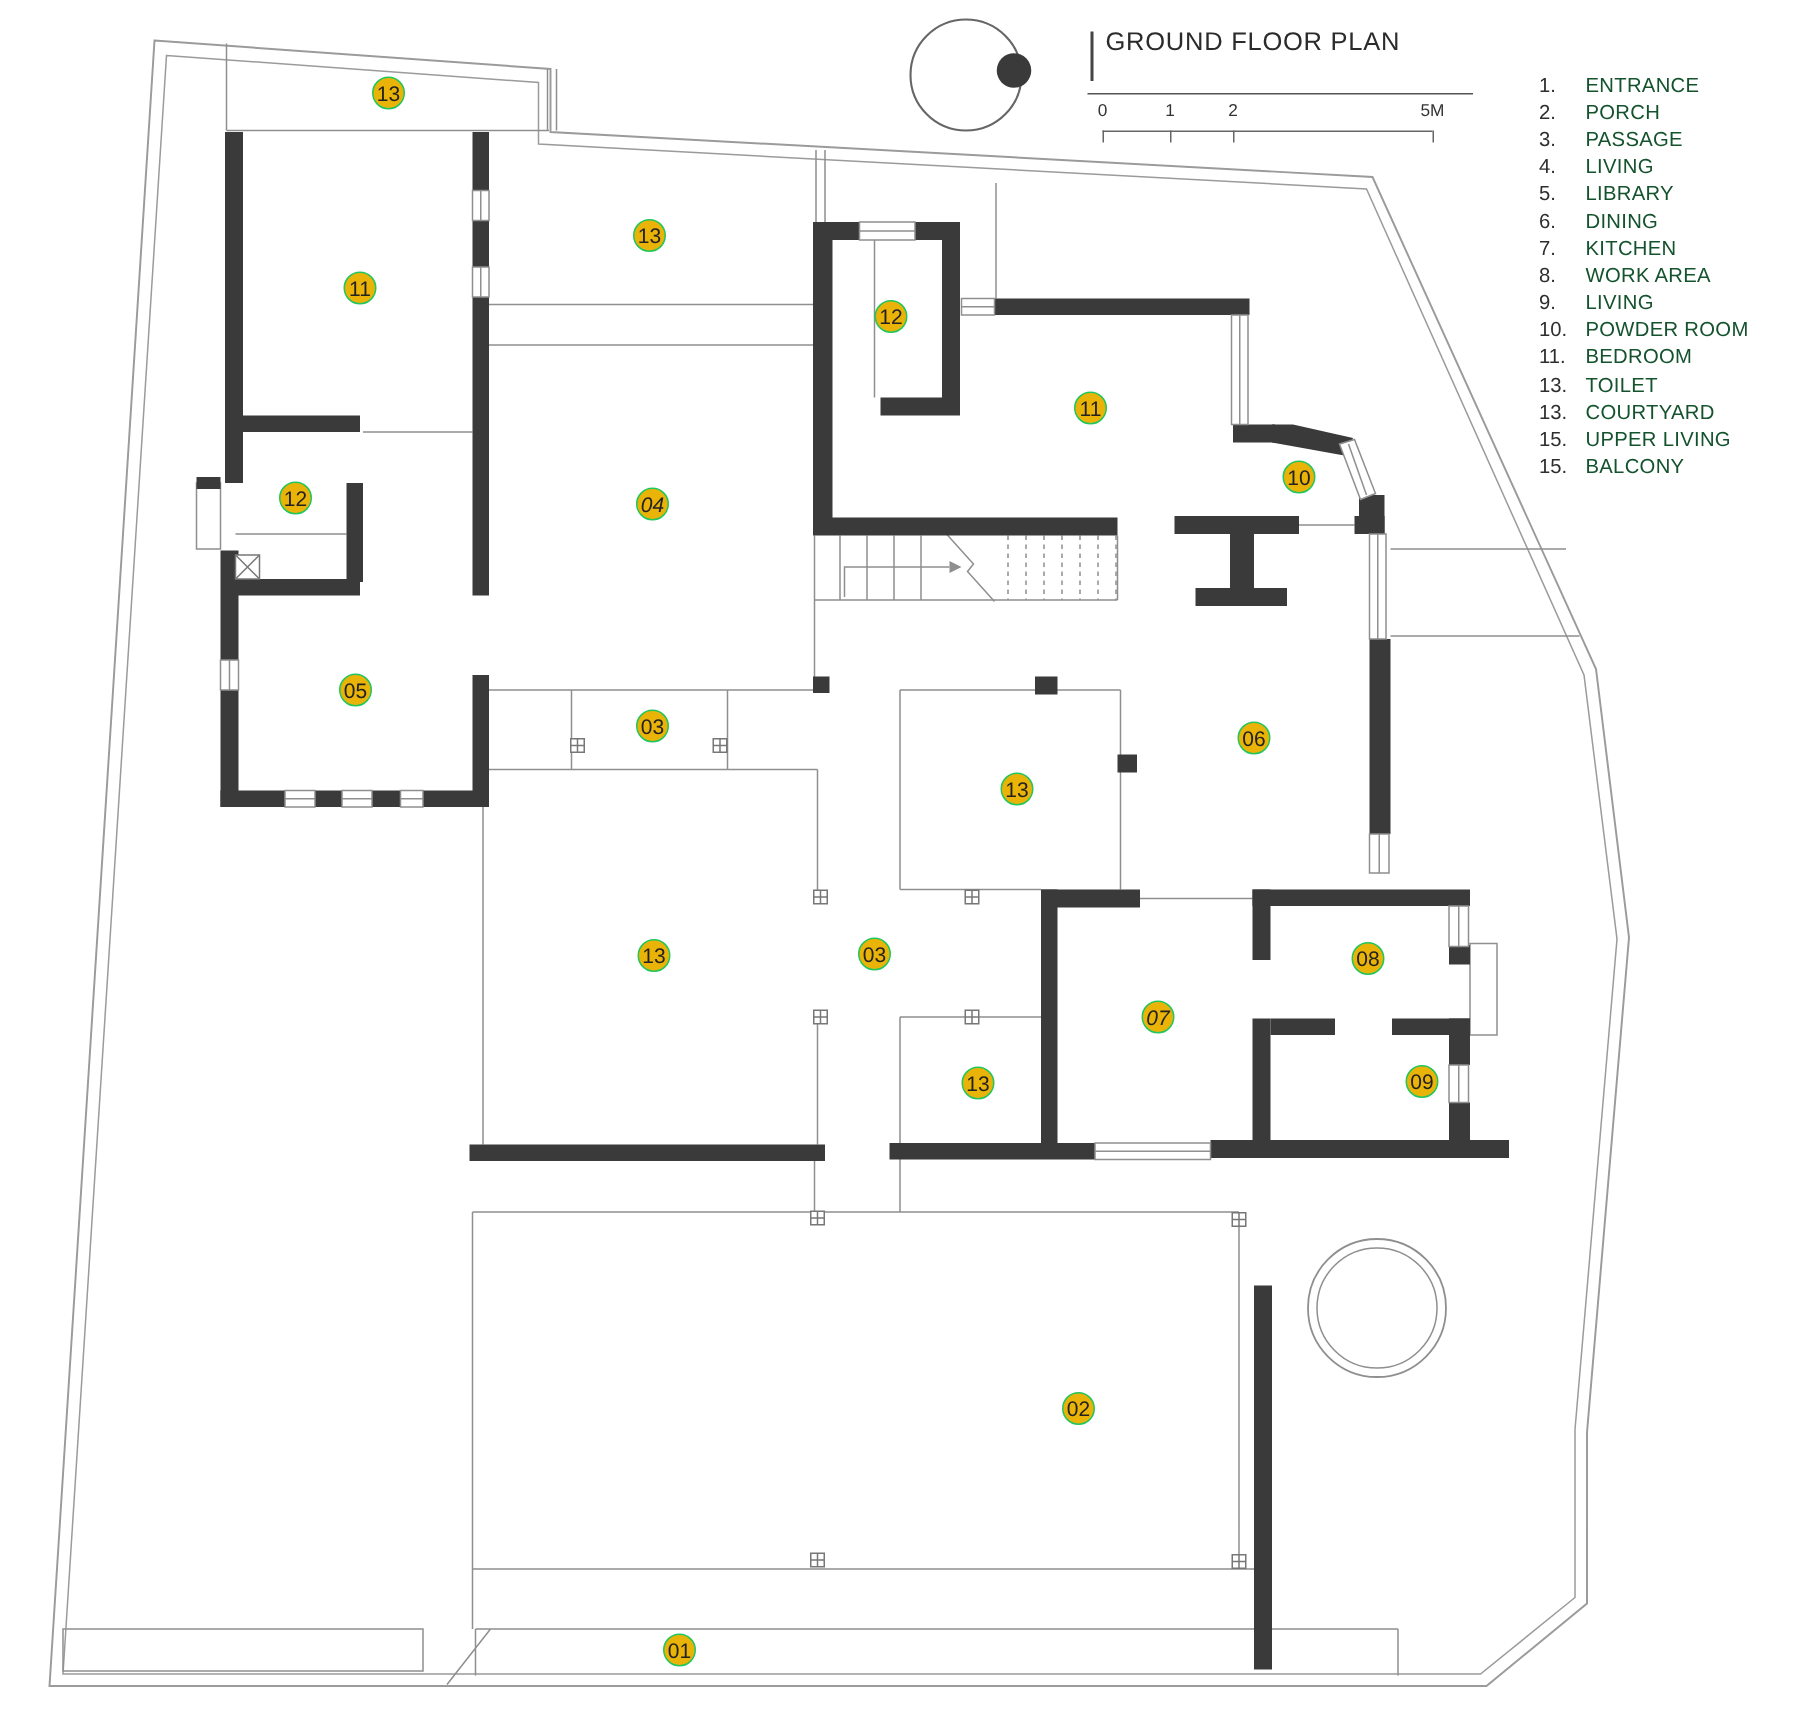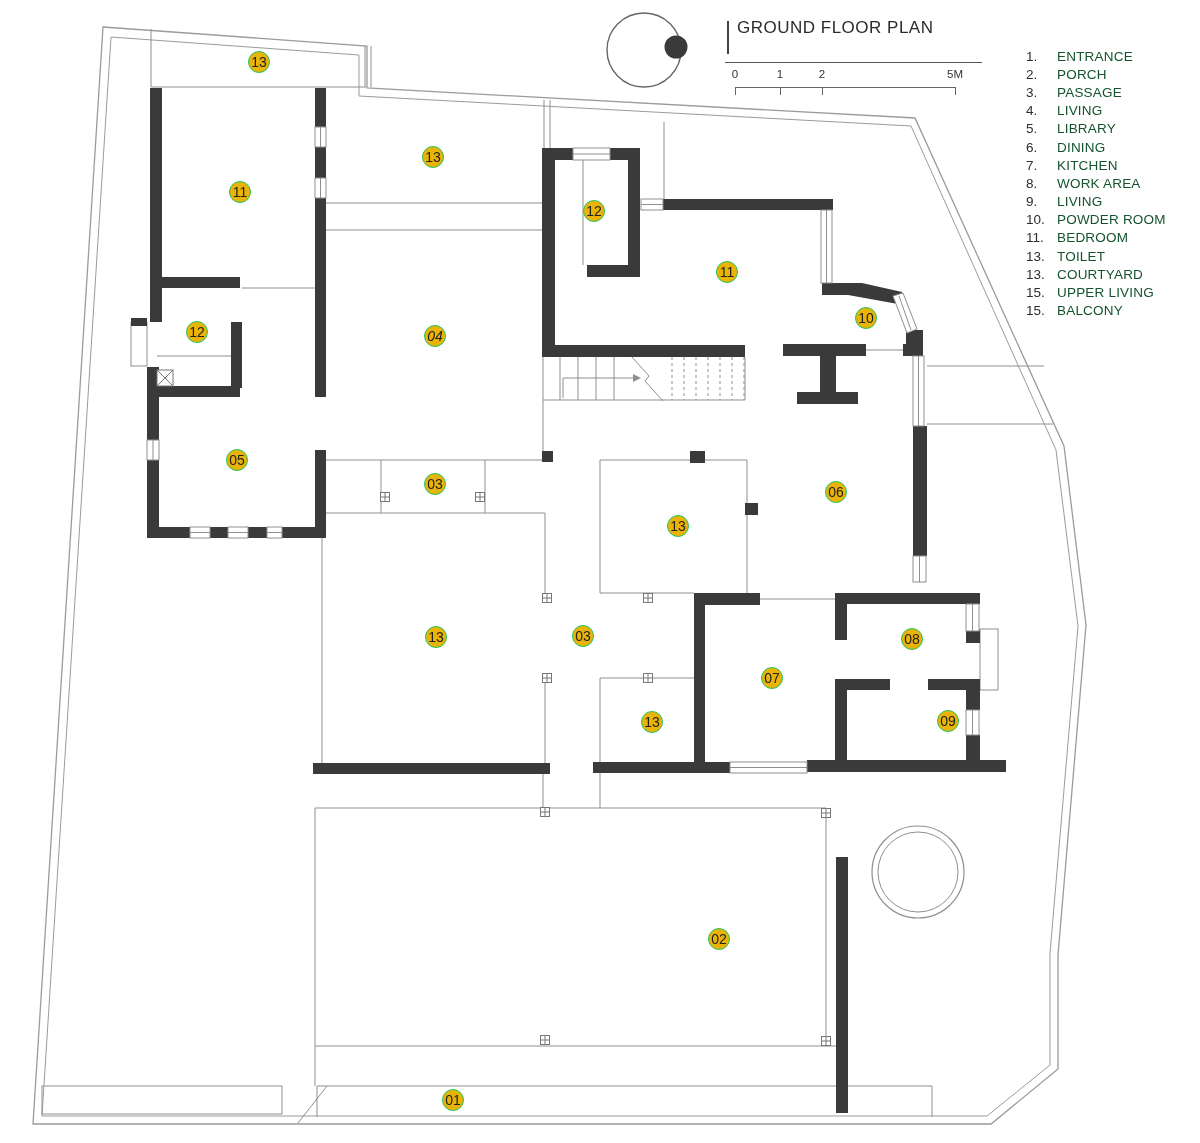--- a/index.html
+++ b/index.html
@@ -366,21 +366,21 @@
       <div class="room-label" style="left: 424px; top: 473px;">03</div>
 
       <div class="room-label" style="left: 825px; top: 481px;">06</div>
 
       <div class="room-label" style="left: 667px; top: 515px;">13</div>
 
       <div class="room-label" style="left: 425px; top: 626px;">13</div>
 
       <div class="room-label" style="left: 572px; top: 625px;">03</div>
 
-      <div class="room-label" style="left: 761px; top: 667px;">07</div>
+      <div class="room-label" style="left: 761px; top: 667px; font-style: italic;">07</div>
 
       <div class="room-label" style="left: 641px; top: 711px;">13</div>
 
       <div class="room-label" style="left: 901px; top: 628px;">08</div>
 
       <div class="room-label" style="left: 937px; top: 710px;">09</div>
 
       <div class="room-label" style="left: 708px; top: 912px; margin-top: 16px;">02</div>
 
       <div class="room-label" style="left: 442px; top: 1089px;">01</div>

